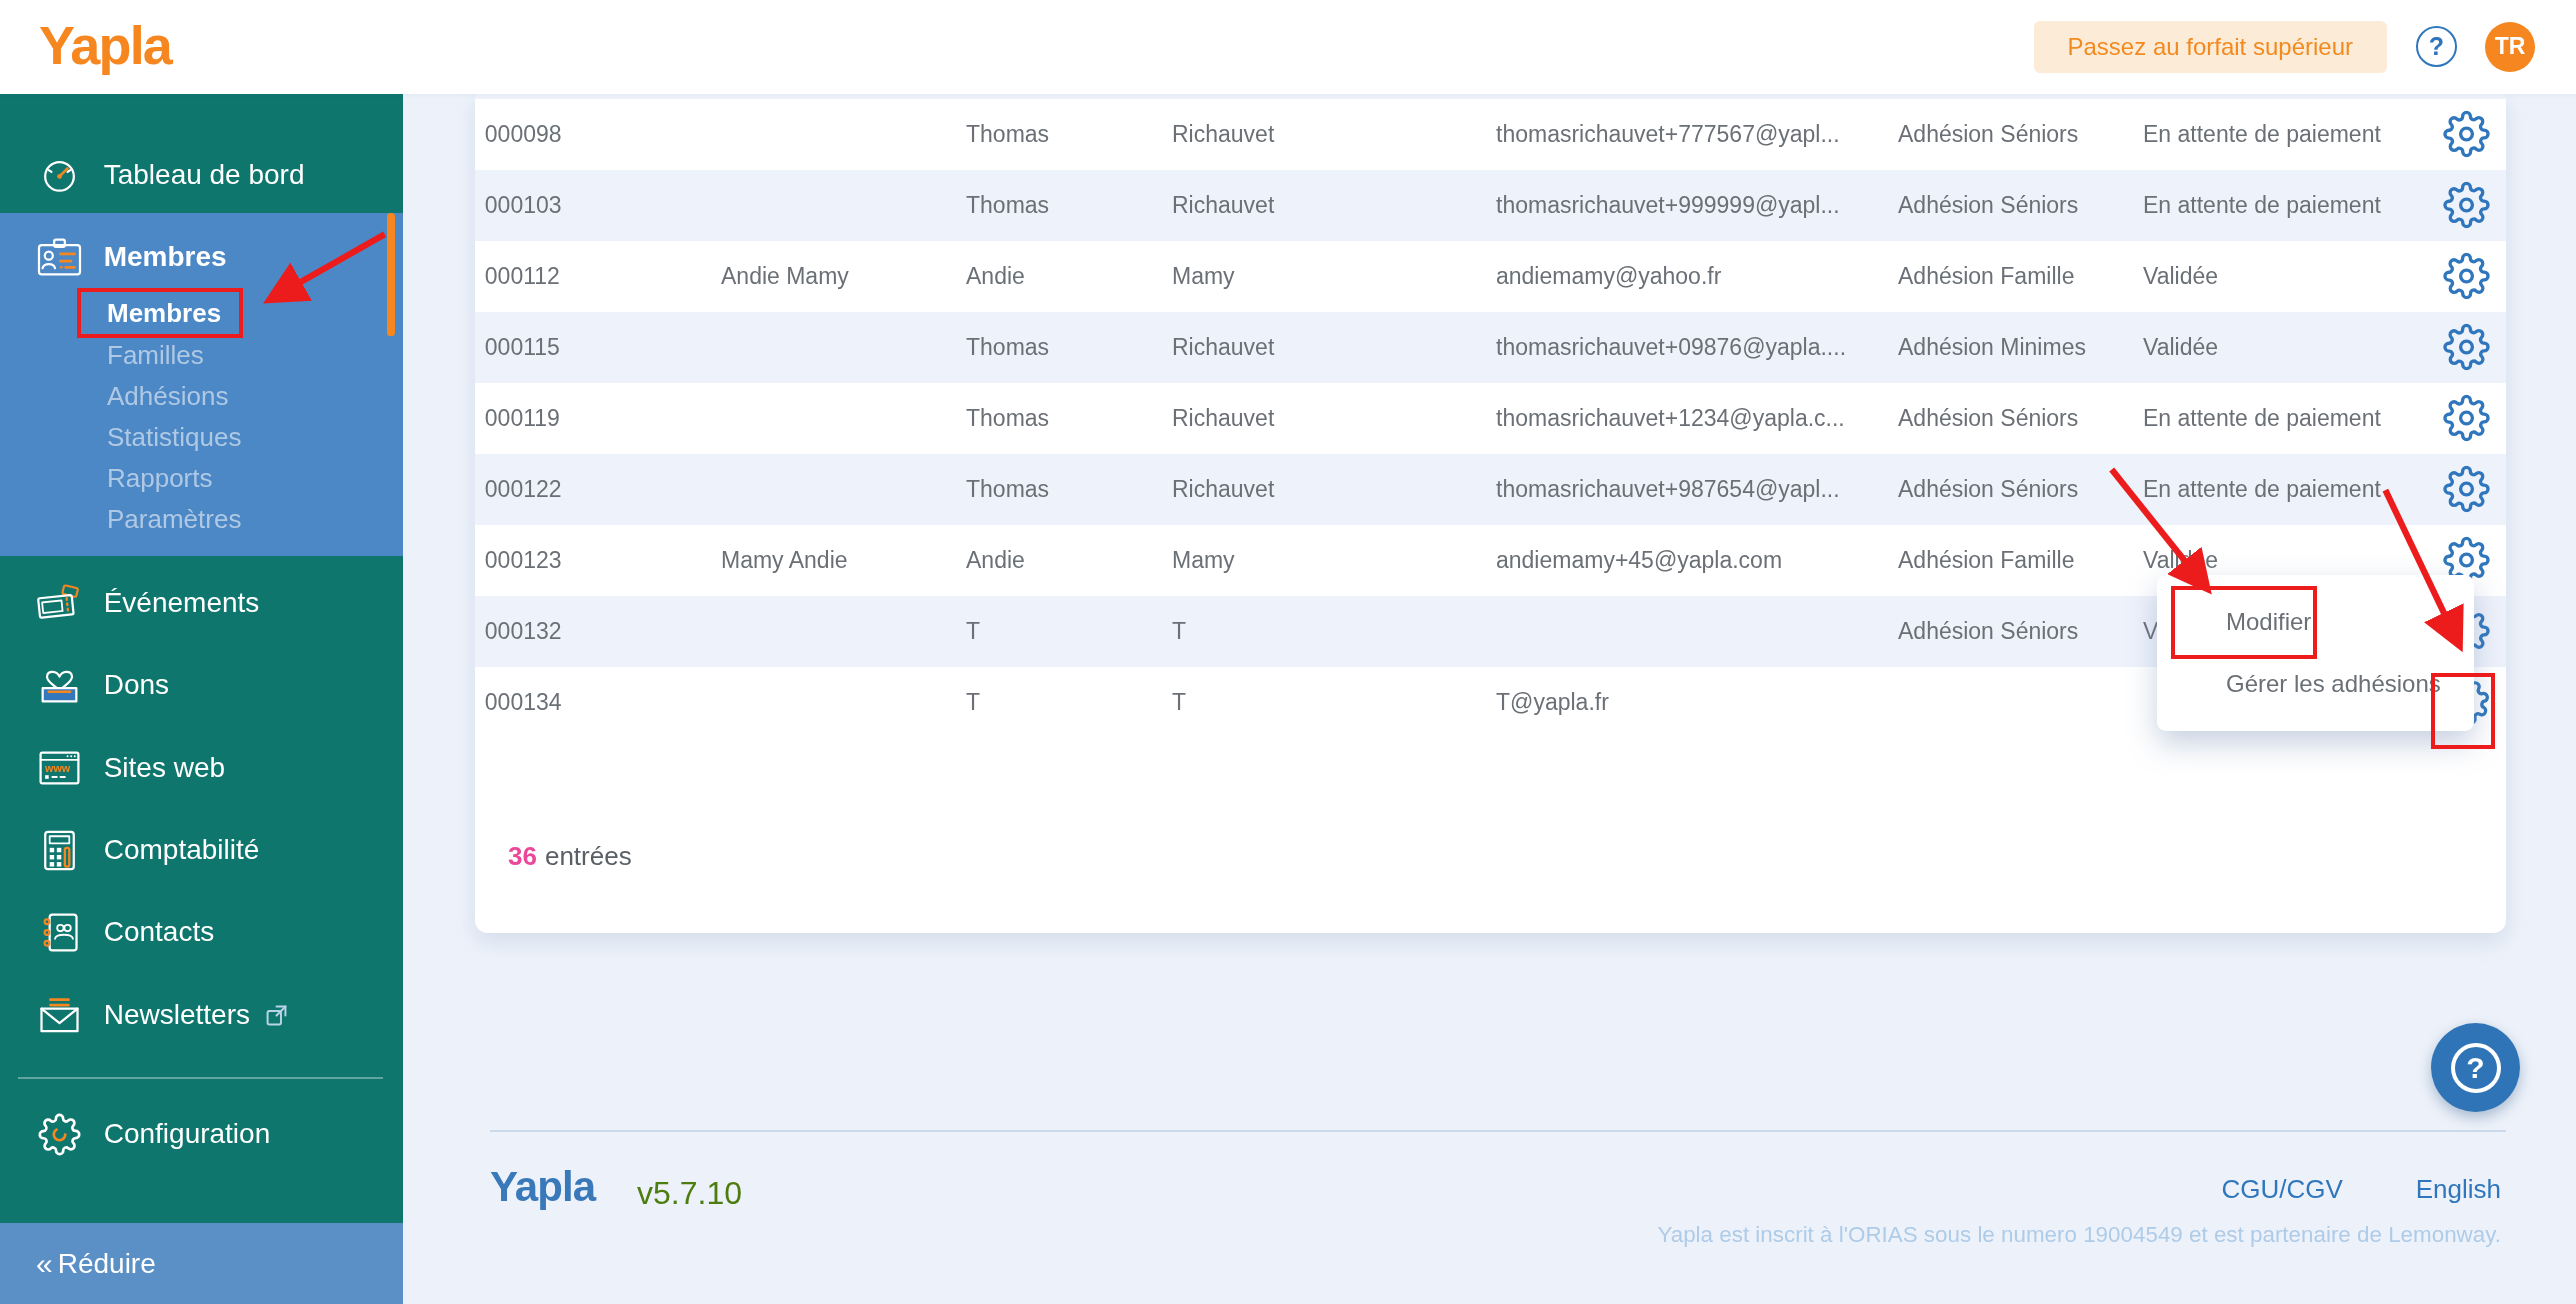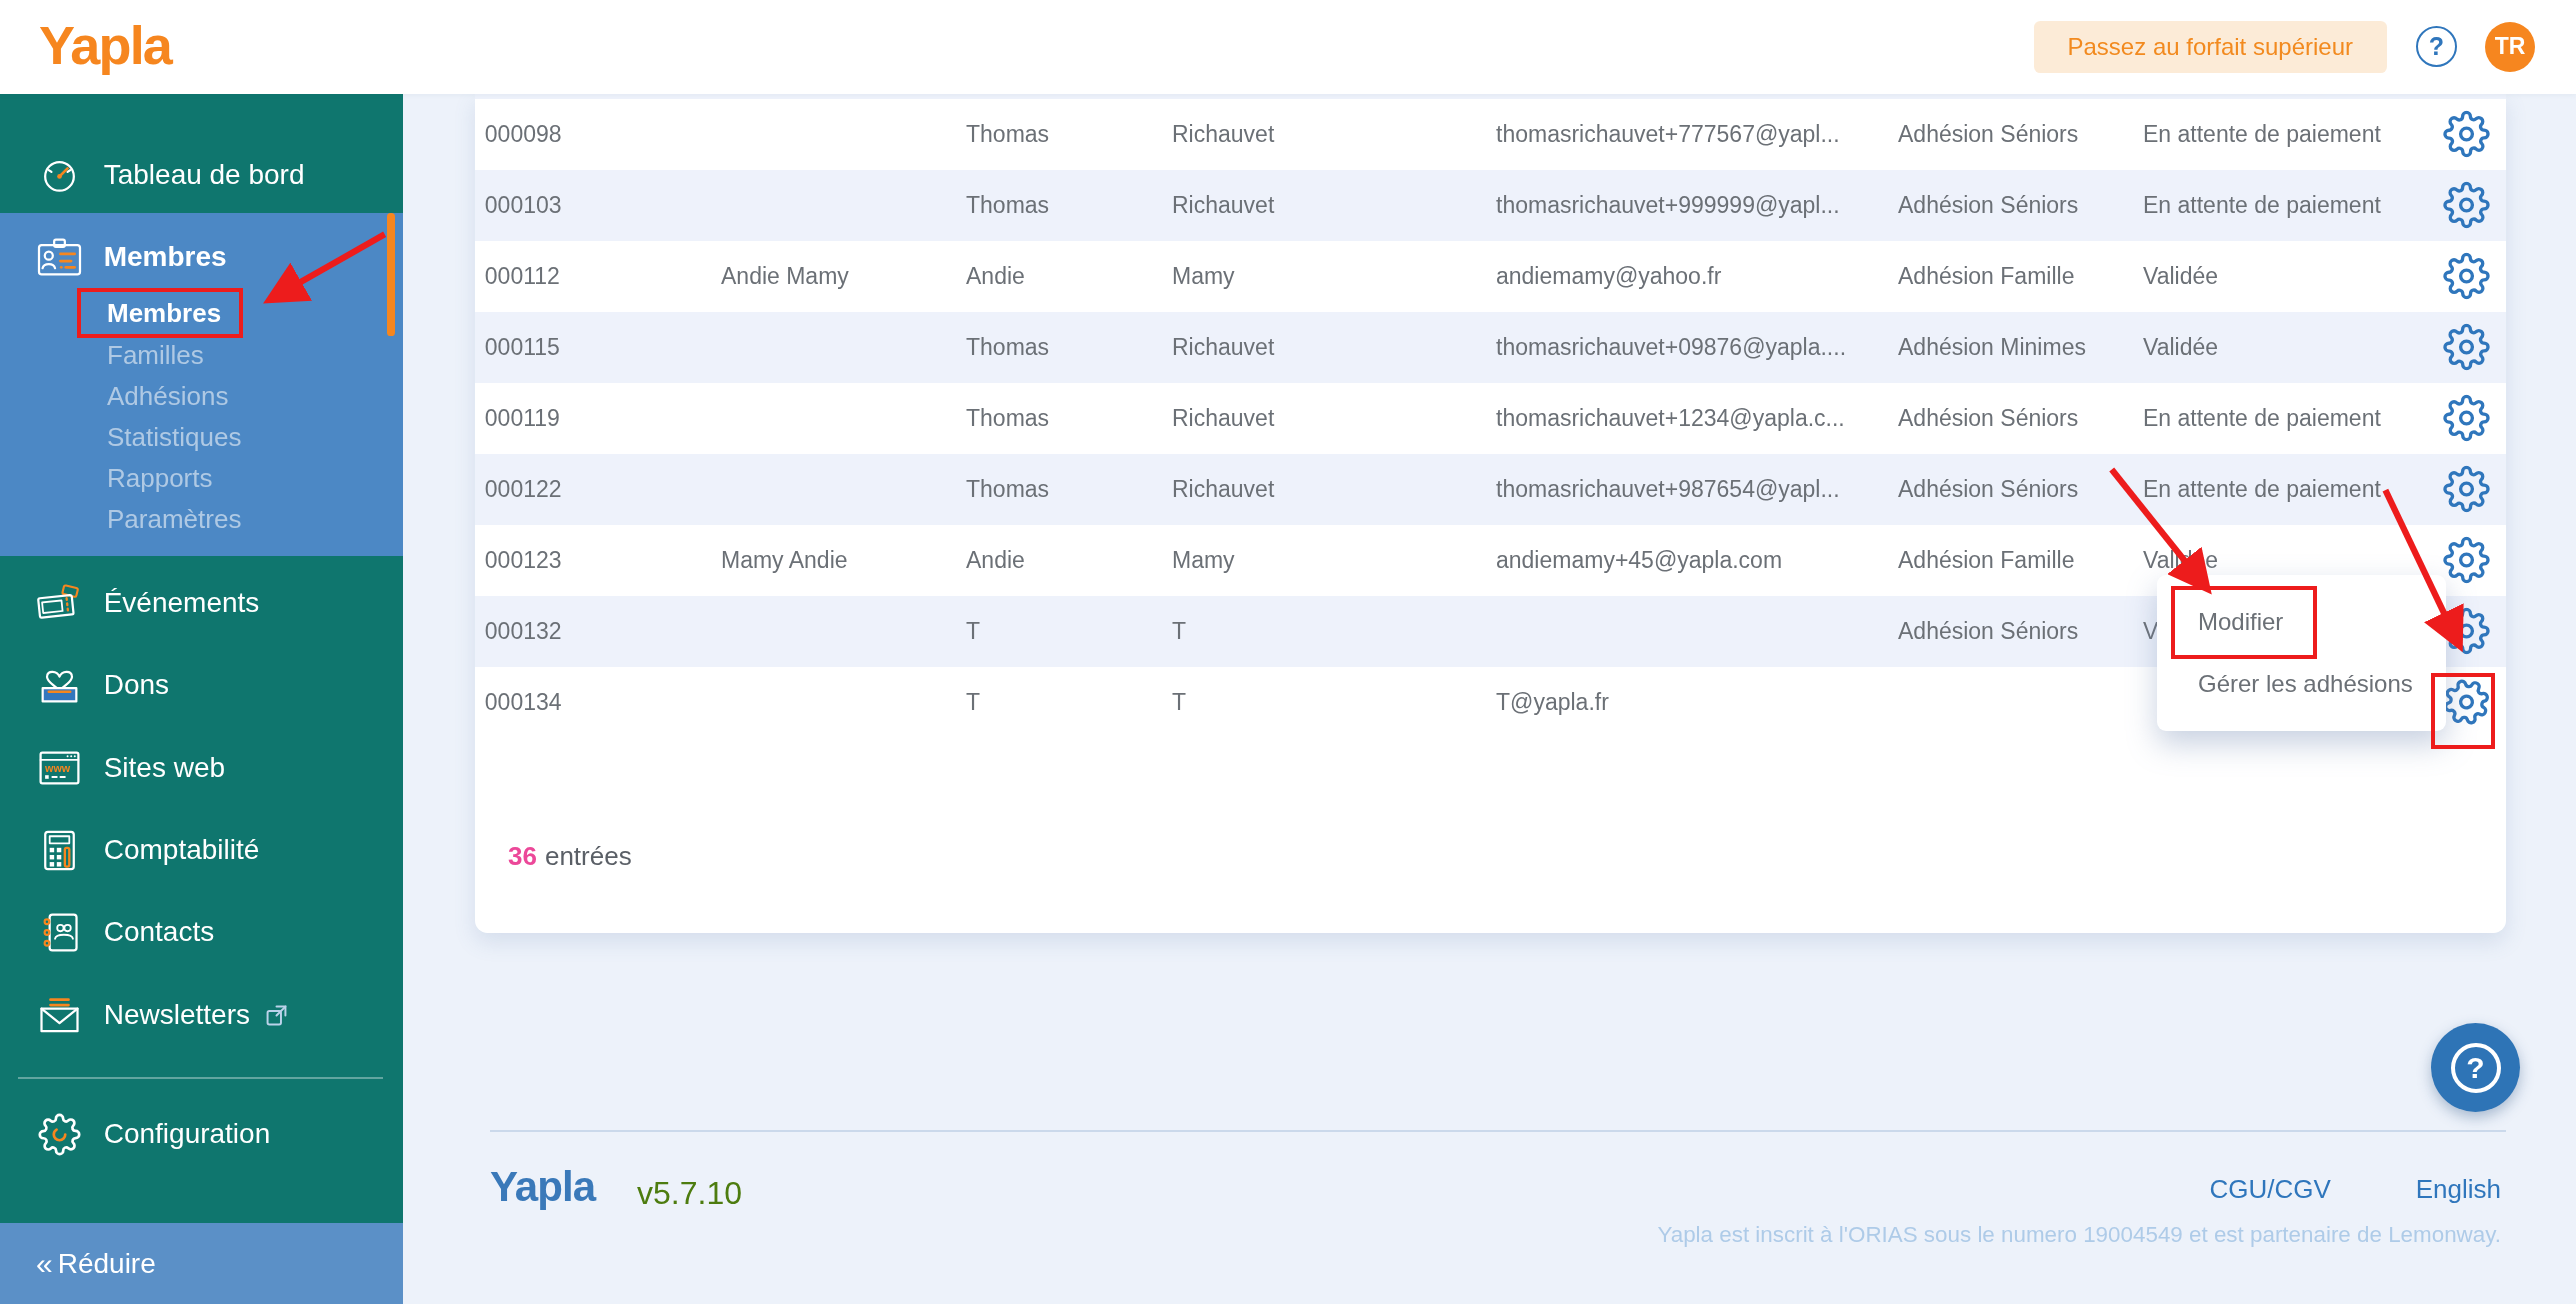--- a/index.html
+++ b/index.html
@@ -50,28 +50,28 @@
            background:none;border:none;padding:0;cursor:pointer;}
   .gear-svg{width:47px;height:47px;stroke:#2F76BC;fill:none;stroke-width:1.7;
             stroke-linecap:round;stroke-linejoin:round;display:block;}
   .rot .gear-svg{transform:rotate(30deg);}
   .entries{position:absolute;left:33px;top:747px;font-size:26px;color:#5A5F66;}
   .entries .b{font-weight:700;color:#ec4899;text-align:center;}
   .entries .el{margin-left:8px;}
   
   .context-menu{position:absolute;left:2157px;top:575px;width:289px;height:156px;background:#fff;
                 border-radius:9px;box-shadow:0 12.5px 30px rgba(110,135,175,.38);z-index:20;
-                display:flex;flex-direction:column;justify-content:space-evenly;}
+                display:flex;flex-direction:column;justify-content:space-evenly;padding-left:28px;}
   .menu-item{padding-left:41px;font-size:24px;color:#6B7076;cursor:pointer;white-space:nowrap;}
   
   .footer-divider{position:absolute;left:490px;top:1130px;width:2016px;height:1.8px;background:#CBD9EB;}
   .footer-logo{position:absolute;left:490px;top:1163px;font-size:42px;font-weight:800;color:#3A79B9;letter-spacing:-0.9px;}
   .footer-version{position:absolute;left:637px;top:1175px;font-size:32px;color:#4d7c0f;}
   .footer-links{position:absolute;right:75px;top:1174px;display:flex;gap:73px;}
-  .footer-links span{font-size:26px;color:#2F76BC;cursor:pointer;margin-left:12px;}
+  .footer-links span{font-size:26px;color:#2F76BC;cursor:pointer;}
   .footer-legal{position:absolute;right:75px;top:1222px;font-size:22.4px;color:#AECBE8;white-space:nowrap;}
   .float-help{position:absolute;left:2431px;top:1023px;width:89px;height:89px;border-radius:50%;
               background:#2E74B6;z-index:15;display:flex;align-items:center;justify-content:center;
               box-shadow:0 5.4px 14.3px rgba(40,80,130,.35);cursor:pointer;}
   .float-help .ring{width:50px;height:50px;border:4.5px solid #fff;border-radius:50%;box-sizing:border-box;
               display:flex;align-items:center;justify-content:center;color:#fff;font-size:30px;font-weight:700;}
   
   .ann-rect{position:absolute;border:4.5px solid #ED1C1C;box-sizing:border-box;z-index:30;pointer-events:none;background:transparent;}
   #ann-rect-membres{left:77px;top:288px;width:166px;height:50px;}
   #ann-rect-modifier{left:2171px;top:586px;width:146px;height:73px;z-index:31;}

